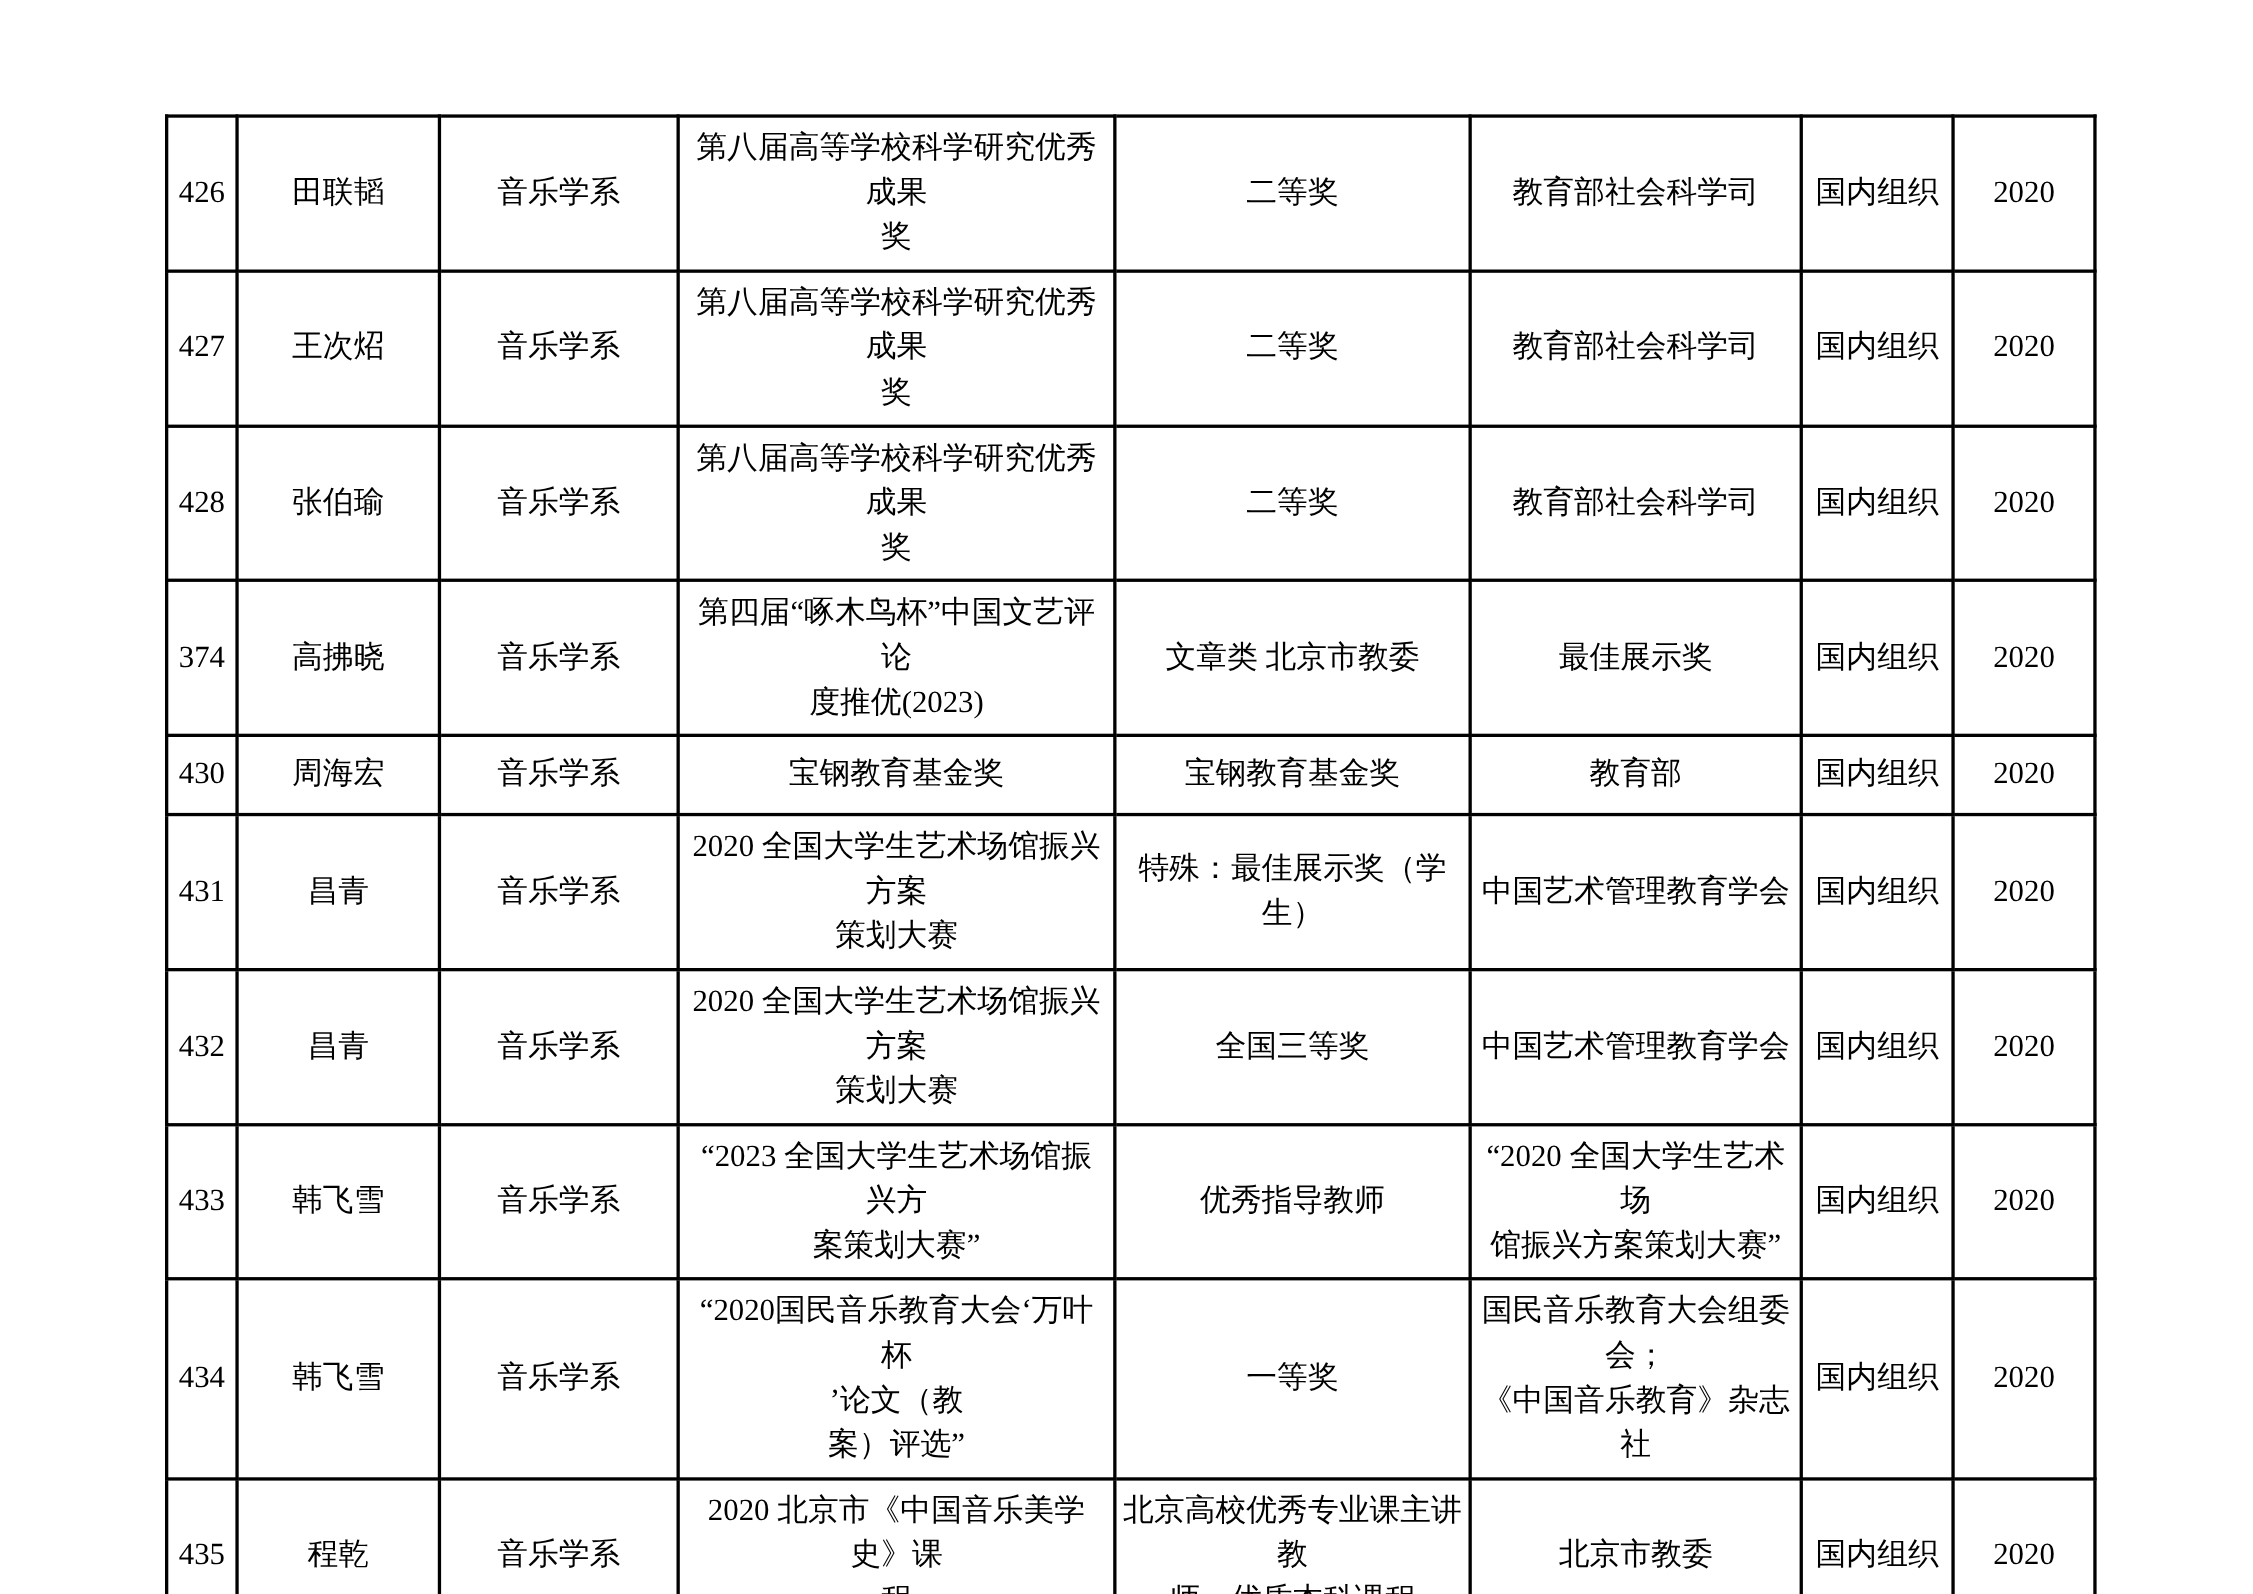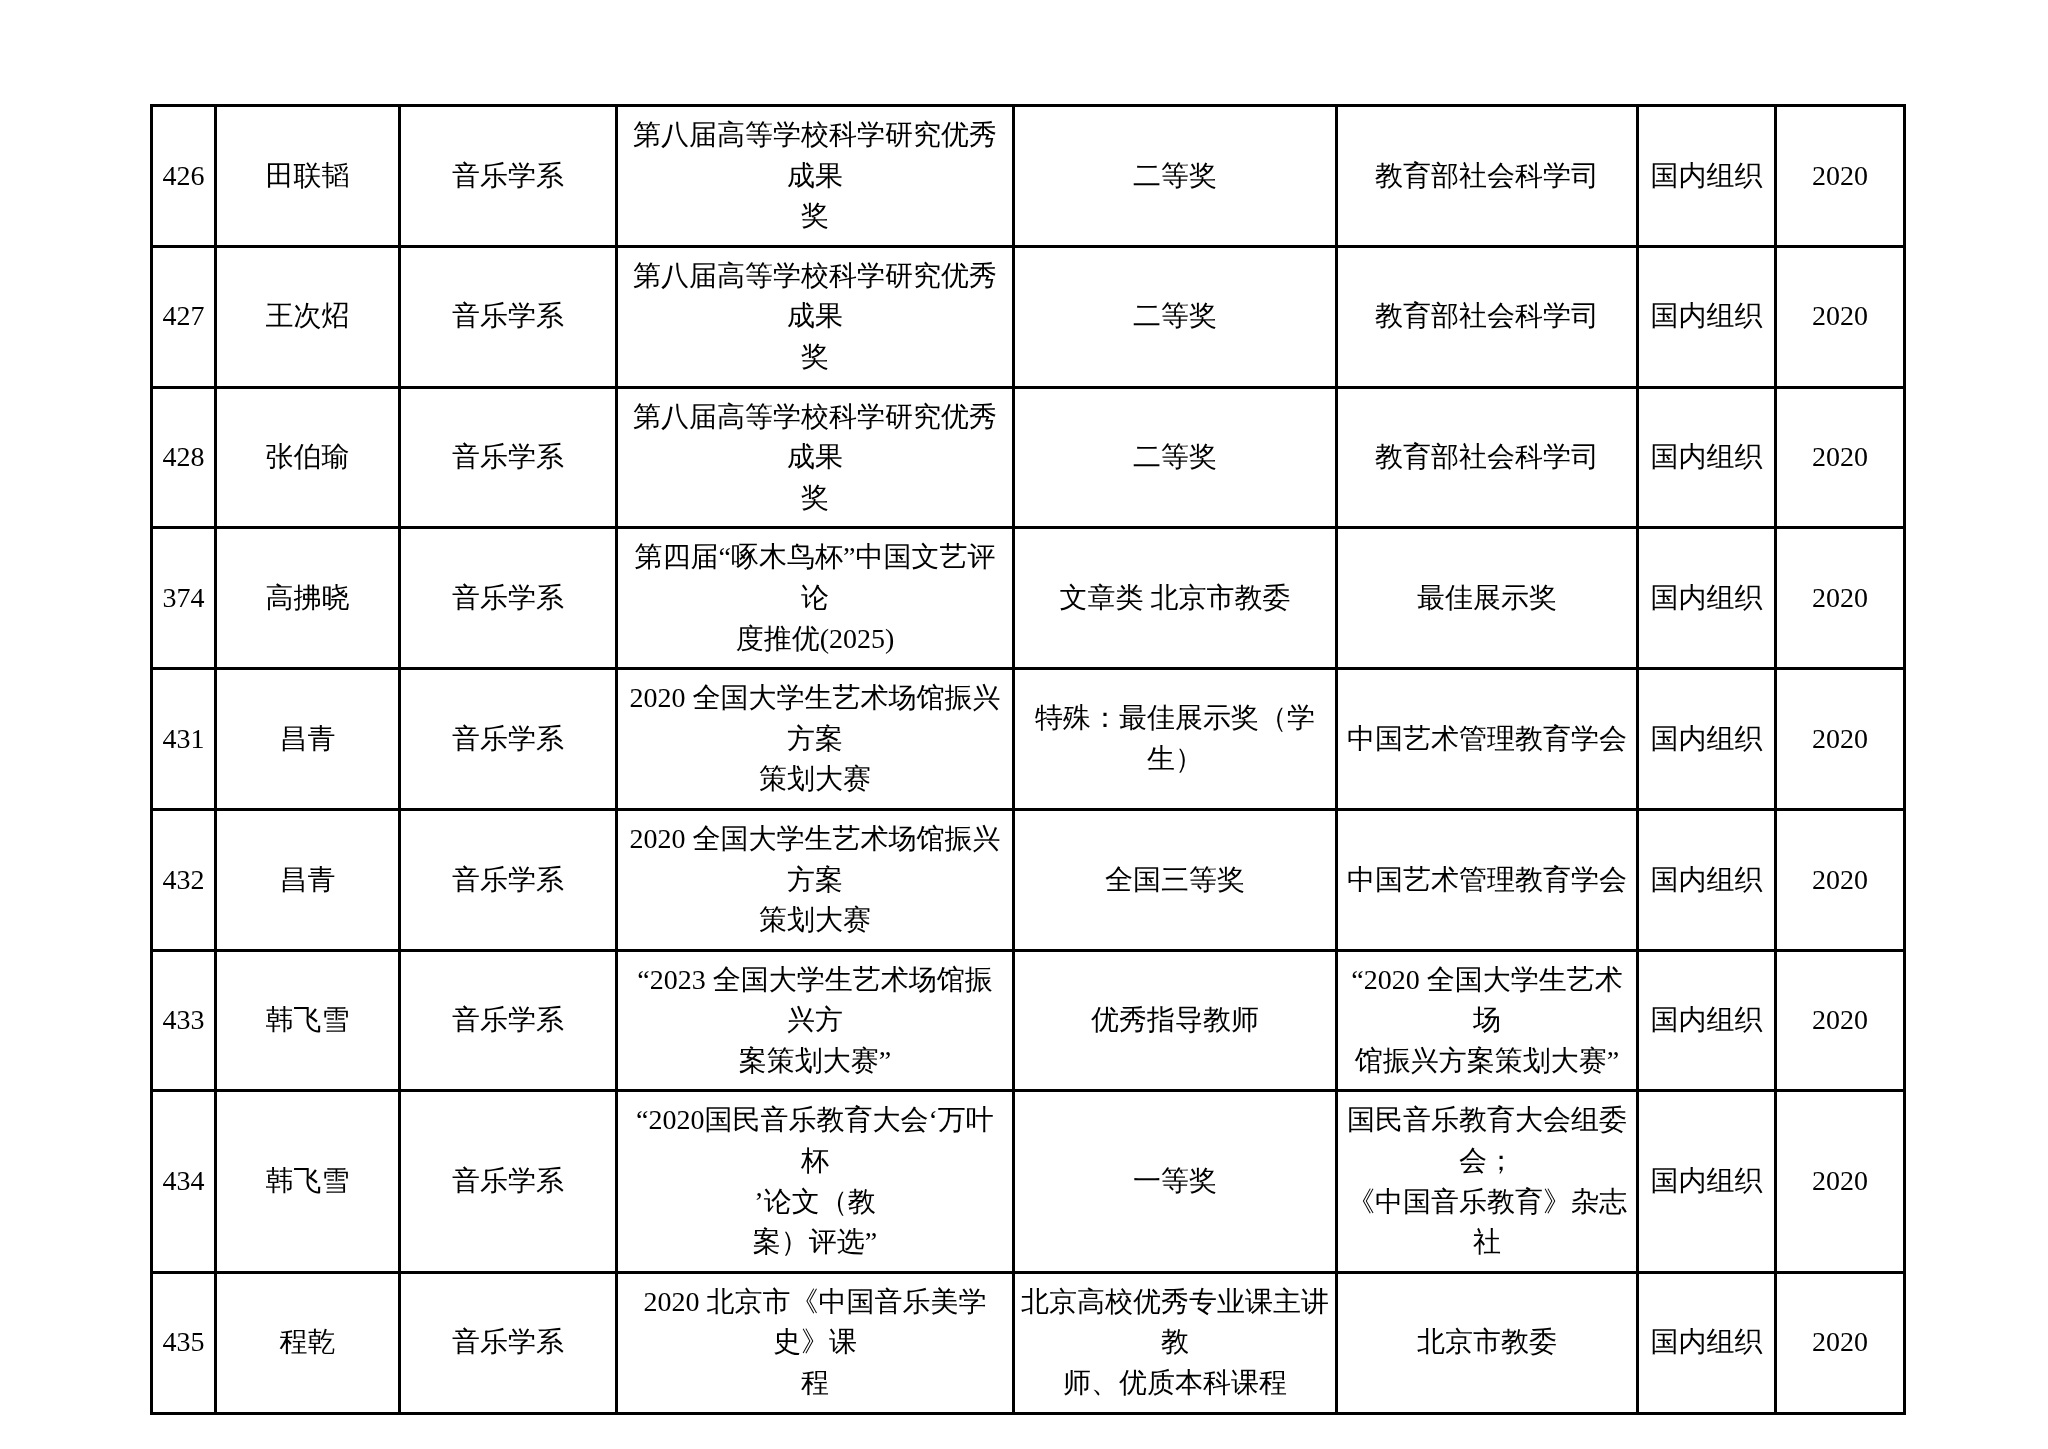--- a/index.html
+++ b/index.html
@@ -93,23 +93,33 @@
           <td class="col-award_level">二等奖</td>
           <td class="col-awarding_org">教育部社会科学司</td>
           <td class="col-org_type">国内组织</td>
           <td class="col-year">2020</td>
         </tr>
         <tr>
           <td class="col-index">374</td>
           <td class="col-name">高拂晓</td>
           <td class="col-department">音乐学系</td>
           <td class="col-award_name">第四届“啄木鸟杯”中国文艺评论
-度推优(2025)</td>
+度推优(2023)</td>
           <td class="col-award_level">文章类 北京市教委</td>
           <td class="col-awarding_org">最佳展示奖</td>
+          <td class="col-org_type">国内组织</td>
+          <td class="col-year">2020</td>
+        </tr>
+        <tr>
+          <td class="col-index">430</td>
+          <td class="col-name">周海宏</td>
+          <td class="col-department">音乐学系</td>
+          <td class="col-award_name">宝钢教育基金奖</td>
+          <td class="col-award_level">宝钢教育基金奖</td>
+          <td class="col-awarding_org">教育部</td>
           <td class="col-org_type">国内组织</td>
           <td class="col-year">2020</td>
         </tr>
         <tr>
           <td class="col-index">431</td>
           <td class="col-name">昌青</td>
           <td class="col-department">音乐学系</td>
           <td class="col-award_name">2020 全国大学生艺术场馆振兴方案
 策划大赛</td>
           <td class="col-award_level">特殊：最佳展示奖（学生）</td>

